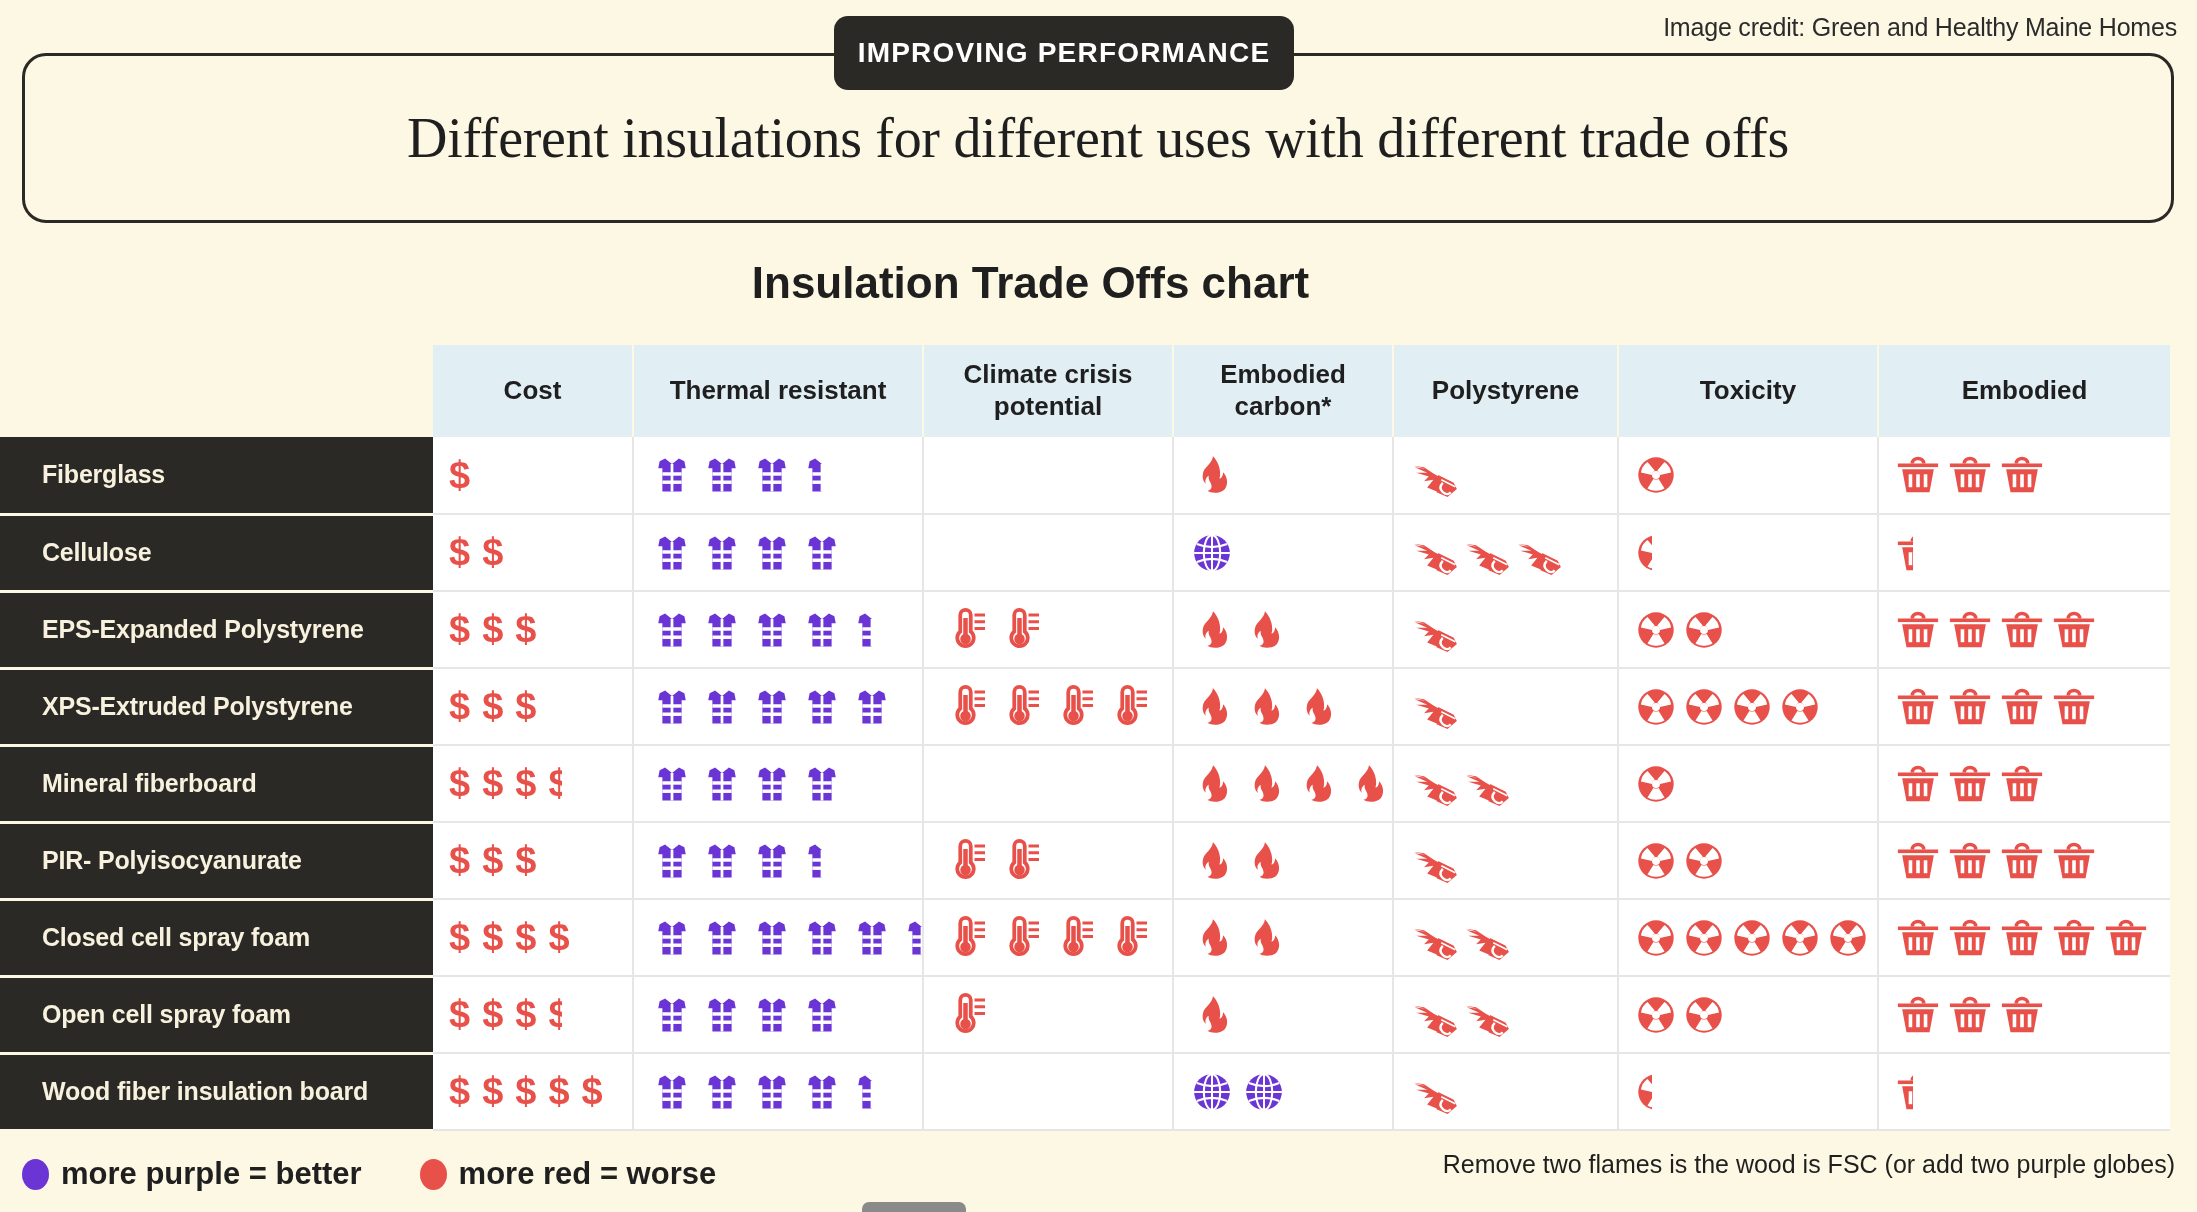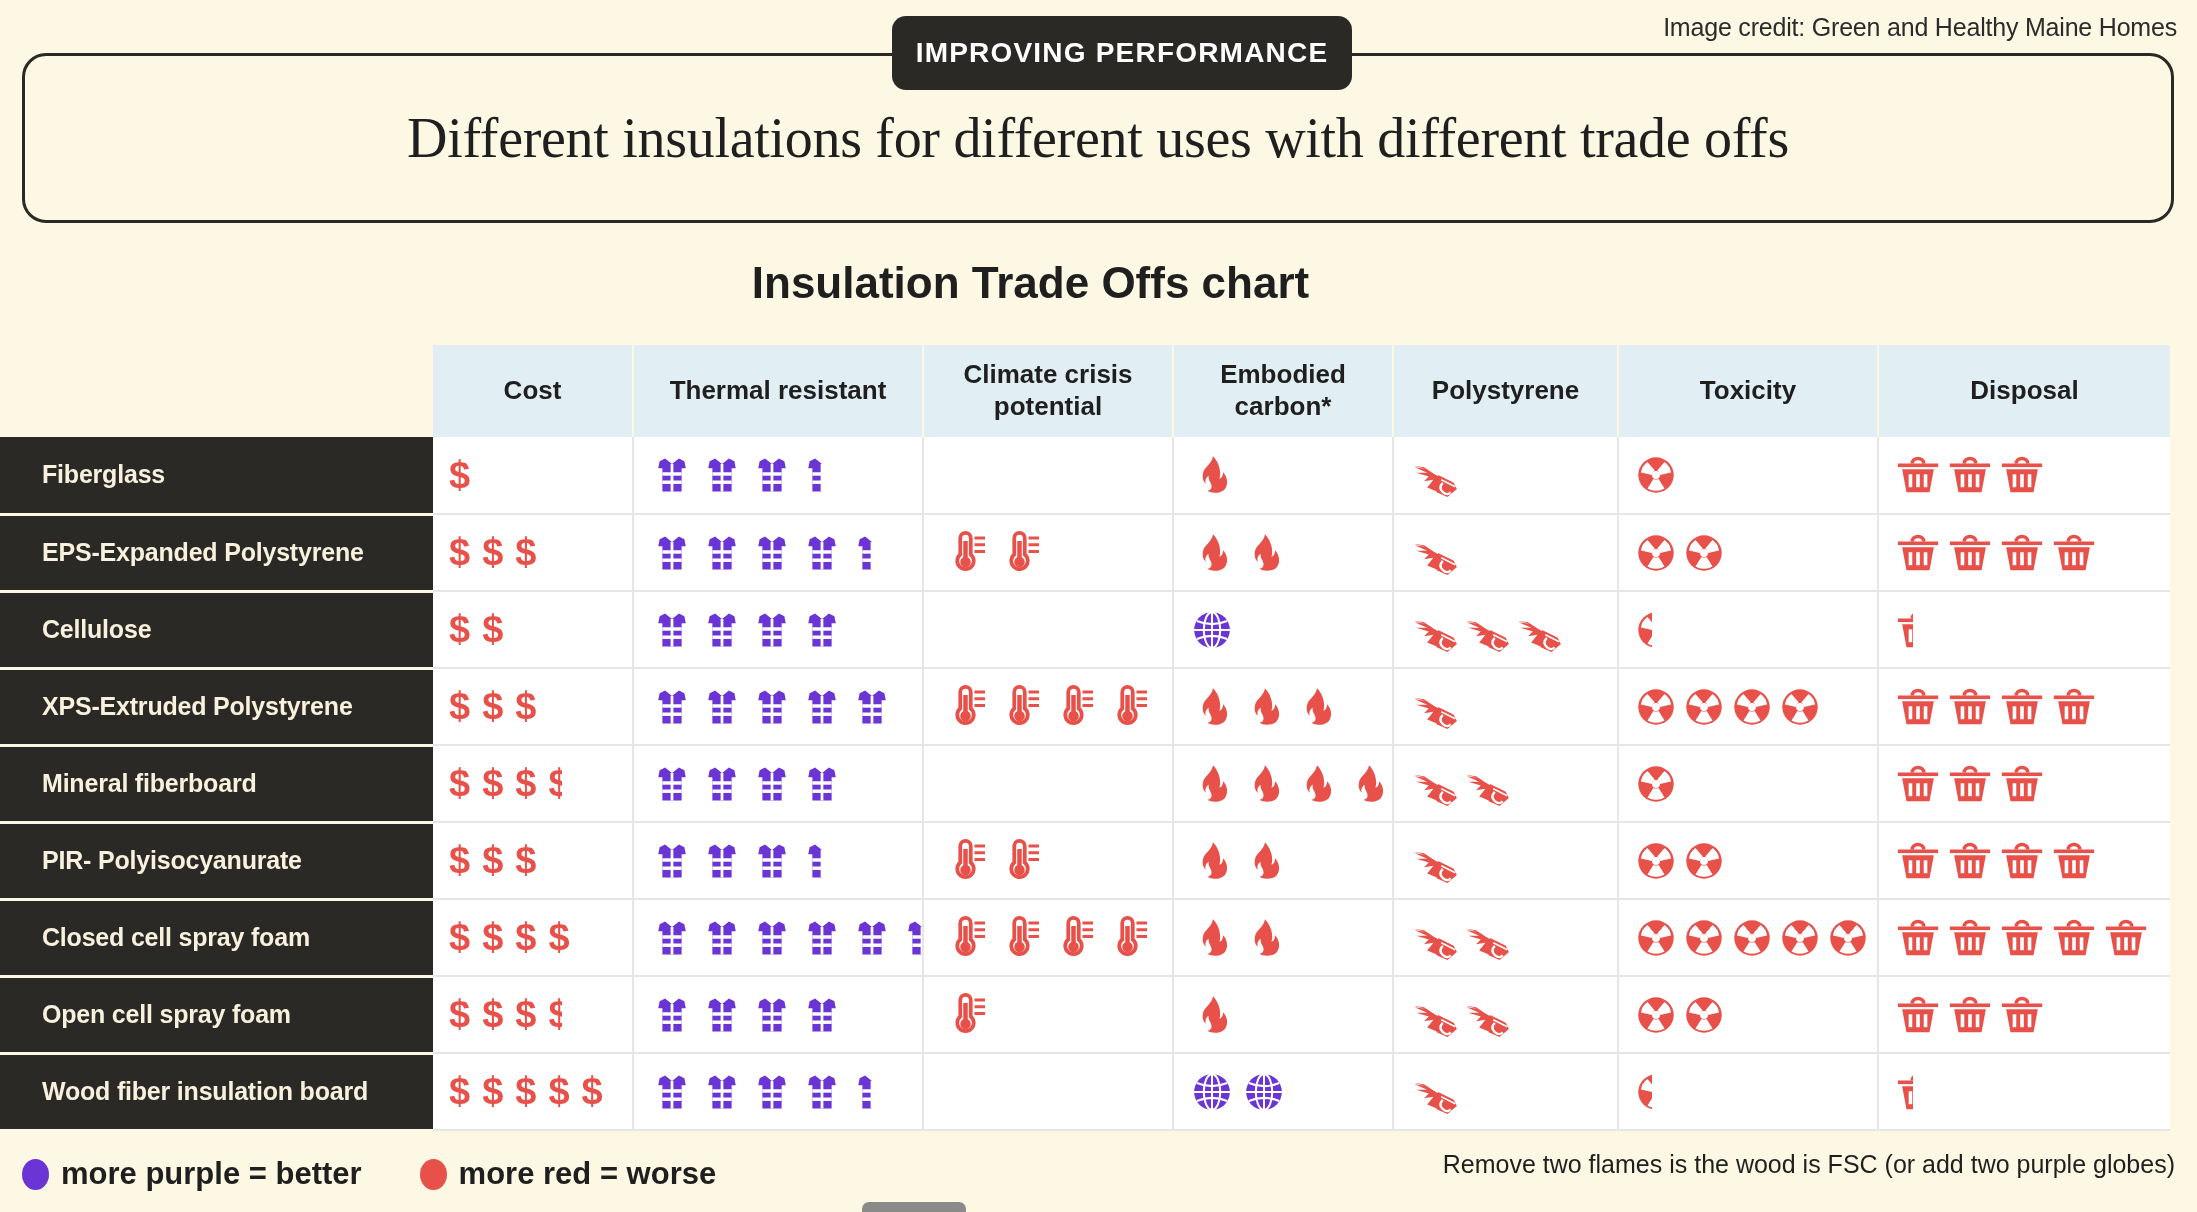--- a/index.html
+++ b/index.html
@@ -26,21 +26,21 @@
     right: 20px;
     font-size: 25px;
     color: #2b2b2b;
     font-family: "Liberation Sans", sans-serif;
     letter-spacing: -0.2px;
     white-space: nowrap;
   }
 
   .badge {
     position: absolute;
-    left: 892px;
+    left: 834px;
     top: 16px;
     width: 460px;
     height: 74px;
     background: #2b2926;
     border-radius: 14px;
     display: flex;
     align-items: center;
     justify-content: center;
     z-index: 5;
   }
@@ -248,21 +248,21 @@
       </colgroup>
       <thead>
         <tr>
           <th class="blank-head"></th>
           <th>Cost</th>
           <th>Thermal resistant</th>
           <th>Climate crisis potential</th>
           <th>Embodied carbon*</th>
           <th>Polystyrene</th>
           <th>Toxicity</th>
-          <th>Disposal</th>
+          <th>Embodied</th>
         </tr>
       </thead>
       <tbody id="tbody">
           <tr>
             <td class="row-label">Fiberglass</td>
             <td class="data-cell">
               <div class="icons">
                 <span class="money">$</span>
               </div>
             </td>
@@ -363,20 +363,145 @@
                     <path fill="none" stroke="#e8504a" stroke-width="5" d="M24 16 a8 7 0 0 1 16 0"></path>
                     <path fill="#e8504a" d="M10 24 L54 24 L48 56 L16 56 Z"></path>
                     <g fill="#ffffff">
                       <rect x="19" y="31" width="5" height="18"></rect>
                       <rect x="29.5" y="31" width="5" height="18"></rect>
                       <rect x="40" y="31" width="5" height="18"></rect>
                     </g>
                   </svg>
                 </span>
                 <span class="ico" style="margin-right:6px">
+                  <svg width="46" height="46" viewBox="0 0 64 64">
+                    <rect x="4" y="16" width="56" height="5" fill="#e8504a"></rect>
+                    <path fill="none" stroke="#e8504a" stroke-width="5" d="M24 16 a8 7 0 0 1 16 0"></path>
+                    <path fill="#e8504a" d="M10 24 L54 24 L48 56 L16 56 Z"></path>
+                    <g fill="#ffffff">
+                      <rect x="19" y="31" width="5" height="18"></rect>
+                      <rect x="29.5" y="31" width="5" height="18"></rect>
+                      <rect x="40" y="31" width="5" height="18"></rect>
+                    </g>
+                  </svg>
+                </span>
+              </div>
+            </td>
+          </tr>
+          <tr>
+            <td class="row-label">Cellulose</td>
+            <td class="data-cell">
+              <div class="icons">
+                <span class="money">$</span>
+                <span class="money">$</span>
+              </div>
+            </td>
+            <td class="data-cell">
+              <div class="icons">
+                <span class="ico" style="margin-right:6px">
+                  <svg width="44" height="44" viewBox="0 0 64 64">
+                    <path fill="#6b35d6" d="M22 8 L32 16 L42 8 L50 12 L52 22 L46 22 L46 56 L18 56 L18 22 L12 22 L14 12 Z"></path>
+                    <rect x="30" y="16" width="4" height="40" fill="#ffffff"></rect>
+                    <rect x="18" y="28" width="28" height="5" fill="#ffffff"></rect>
+                    <rect x="18" y="40" width="28" height="5" fill="#ffffff"></rect>
+                    <path fill="#ffffff" d="M24 9 L32 15 L40 9 L36 7 L32 11 L28 7 Z"></path>
+                  </svg>
+                </span>
+                <span class="ico" style="margin-right:6px">
+                  <svg width="44" height="44" viewBox="0 0 64 64">
+                    <path fill="#6b35d6" d="M22 8 L32 16 L42 8 L50 12 L52 22 L46 22 L46 56 L18 56 L18 22 L12 22 L14 12 Z"></path>
+                    <rect x="30" y="16" width="4" height="40" fill="#ffffff"></rect>
+                    <rect x="18" y="28" width="28" height="5" fill="#ffffff"></rect>
+                    <rect x="18" y="40" width="28" height="5" fill="#ffffff"></rect>
+                    <path fill="#ffffff" d="M24 9 L32 15 L40 9 L36 7 L32 11 L28 7 Z"></path>
+                  </svg>
+                </span>
+                <span class="ico" style="margin-right:6px">
+                  <svg width="44" height="44" viewBox="0 0 64 64">
+                    <path fill="#6b35d6" d="M22 8 L32 16 L42 8 L50 12 L52 22 L46 22 L46 56 L18 56 L18 22 L12 22 L14 12 Z"></path>
+                    <rect x="30" y="16" width="4" height="40" fill="#ffffff"></rect>
+                    <rect x="18" y="28" width="28" height="5" fill="#ffffff"></rect>
+                    <rect x="18" y="40" width="28" height="5" fill="#ffffff"></rect>
+                    <path fill="#ffffff" d="M24 9 L32 15 L40 9 L36 7 L32 11 L28 7 Z"></path>
+                  </svg>
+                </span>
+                <span class="ico" style="margin-right:6px">
+                  <svg width="44" height="44" viewBox="0 0 64 64">
+                    <path fill="#6b35d6" d="M22 8 L32 16 L42 8 L50 12 L52 22 L46 22 L46 56 L18 56 L18 22 L12 22 L14 12 Z"></path>
+                    <rect x="30" y="16" width="4" height="40" fill="#ffffff"></rect>
+                    <rect x="18" y="28" width="28" height="5" fill="#ffffff"></rect>
+                    <rect x="18" y="40" width="28" height="5" fill="#ffffff"></rect>
+                    <path fill="#ffffff" d="M24 9 L32 15 L40 9 L36 7 L32 11 L28 7 Z"></path>
+                  </svg>
+                </span>
+              </div>
+            </td>
+            <td class="data-cell"></td>
+            <td class="data-cell">
+              <div class="icons">
+                <span class="ico" style="margin-right:8px">
+                  <svg width="44" height="44" viewBox="0 0 64 64">
+                    <circle cx="32" cy="32" r="26" fill="#6b35d6"></circle>
+                    <g stroke="#ffffff" stroke-width="3" fill="none">
+                      <ellipse cx="32" cy="32" rx="12" ry="26"></ellipse>
+                      <line x1="6" y1="32" x2="58" y2="32"></line>
+                      <path d="M10 19 Q32 28 54 19"></path>
+                      <path d="M10 45 Q32 36 54 45"></path>
+                      <line x1="32" y1="6" x2="32" y2="58"></line>
+                    </g>
+                  </svg>
+                </span>
+              </div>
+            </td>
+            <td class="data-cell">
+              <div class="icons">
+                <span class="ico" style="margin-right:2px">
+                  <svg width="50" height="50" viewBox="0 0 64 64">
+                    <path fill="#e8504a" d="M4 20 L20 24 L6 22 L22 29 L8 29 L24 34 L18 40 L30 38 L22 48 L32 52 L46 58 L58 48 L52 40 L44 38 L30 30 L18 22 Z"></path>
+                    <path fill="#e8504a" d="M36 32 L56 42 L60 50 L48 60 L34 54 Z"></path>
+                    <path fill="none" stroke="#ffffff" stroke-width="3" d="M42 42 q-6 6 0 12 q6 5 10 0"></path>
+                    <path fill="none" stroke="#ffffff" stroke-width="2" d="M40 38 L58 47"></path>
+                  </svg>
+                </span>
+                <span class="ico" style="margin-right:2px">
+                  <svg width="50" height="50" viewBox="0 0 64 64">
+                    <path fill="#e8504a" d="M4 20 L20 24 L6 22 L22 29 L8 29 L24 34 L18 40 L30 38 L22 48 L32 52 L46 58 L58 48 L52 40 L44 38 L30 30 L18 22 Z"></path>
+                    <path fill="#e8504a" d="M36 32 L56 42 L60 50 L48 60 L34 54 Z"></path>
+                    <path fill="none" stroke="#ffffff" stroke-width="3" d="M42 42 q-6 6 0 12 q6 5 10 0"></path>
+                    <path fill="none" stroke="#ffffff" stroke-width="2" d="M40 38 L58 47"></path>
+                  </svg>
+                </span>
+                <span class="ico" style="margin-right:2px">
+                  <svg width="50" height="50" viewBox="0 0 64 64">
+                    <path fill="#e8504a" d="M4 20 L20 24 L6 22 L22 29 L8 29 L24 34 L18 40 L30 38 L22 48 L32 52 L46 58 L58 48 L52 40 L44 38 L30 30 L18 22 Z"></path>
+                    <path fill="#e8504a" d="M36 32 L56 42 L60 50 L48 60 L34 54 Z"></path>
+                    <path fill="none" stroke="#ffffff" stroke-width="3" d="M42 42 q-6 6 0 12 q6 5 10 0"></path>
+                    <path fill="none" stroke="#ffffff" stroke-width="2" d="M40 38 L58 47"></path>
+                  </svg>
+                </span>
+              </div>
+            </td>
+            <td class="data-cell">
+              <div class="icons">
+                <span class="ico clip-half" style="width:17px;margin-right:6px">
+                  <svg width="42" height="42" viewBox="0 0 64 64">
+                    <circle cx="32" cy="32" r="27" fill="#e8504a"></circle>
+                    <circle cx="32" cy="32" r="6" fill="#ffffff"></circle>
+                    <g fill="#ffffff">
+                      <path d="M32 8 a24 24 0 0 1 13 3.5 L36 26 a9 9 0 0 0 -8 0 L19 11.5 A24 24 0 0 1 32 8 Z" transform="rotate(180 32 32)"></path>
+                      <path d="M9 28 a24 24 0 0 1 10 -16 L30 25 a9 9 0 0 0 -4 7 Z"></path>
+                      <path d="M55 28 a24 24 0 0 0 -10 -16 L34 25 a9 9 0 0 1 4 7 Z"></path>
+                    </g>
+                  </svg>
+                </span>
+              </div>
+            </td>
+            <td class="data-cell">
+              <div class="icons">
+                <span class="ico clip-half" style="width:18px;margin-right:6px">
                   <svg width="46" height="46" viewBox="0 0 64 64">
                     <rect x="4" y="16" width="56" height="5" fill="#e8504a"></rect>
                     <path fill="none" stroke="#e8504a" stroke-width="5" d="M24 16 a8 7 0 0 1 16 0"></path>
                     <path fill="#e8504a" d="M10 24 L54 24 L48 56 L16 56 Z"></path>
                     <g fill="#ffffff">
                       <rect x="19" y="31" width="5" height="18"></rect>
                       <rect x="29.5" y="31" width="5" height="18"></rect>
                       <rect x="40" y="31" width="5" height="18"></rect>
                     </g>
                   </svg>
@@ -554,145 +679,20 @@
                     <path fill="none" stroke="#e8504a" stroke-width="5" d="M24 16 a8 7 0 0 1 16 0"></path>
                     <path fill="#e8504a" d="M10 24 L54 24 L48 56 L16 56 Z"></path>
                     <g fill="#ffffff">
                       <rect x="19" y="31" width="5" height="18"></rect>
                       <rect x="29.5" y="31" width="5" height="18"></rect>
                       <rect x="40" y="31" width="5" height="18"></rect>
                     </g>
                   </svg>
                 </span>
                 <span class="ico" style="margin-right:6px">
-                  <svg width="46" height="46" viewBox="0 0 64 64">
-                    <rect x="4" y="16" width="56" height="5" fill="#e8504a"></rect>
-                    <path fill="none" stroke="#e8504a" stroke-width="5" d="M24 16 a8 7 0 0 1 16 0"></path>
-                    <path fill="#e8504a" d="M10 24 L54 24 L48 56 L16 56 Z"></path>
-                    <g fill="#ffffff">
-                      <rect x="19" y="31" width="5" height="18"></rect>
-                      <rect x="29.5" y="31" width="5" height="18"></rect>
-                      <rect x="40" y="31" width="5" height="18"></rect>
-                    </g>
-                  </svg>
-                </span>
-              </div>
-            </td>
-          </tr>
-          <tr>
-            <td class="row-label">Cellulose</td>
-            <td class="data-cell">
-              <div class="icons">
-                <span class="money">$</span>
-                <span class="money">$</span>
-              </div>
-            </td>
-            <td class="data-cell">
-              <div class="icons">
-                <span class="ico" style="margin-right:6px">
-                  <svg width="44" height="44" viewBox="0 0 64 64">
-                    <path fill="#6b35d6" d="M22 8 L32 16 L42 8 L50 12 L52 22 L46 22 L46 56 L18 56 L18 22 L12 22 L14 12 Z"></path>
-                    <rect x="30" y="16" width="4" height="40" fill="#ffffff"></rect>
-                    <rect x="18" y="28" width="28" height="5" fill="#ffffff"></rect>
-                    <rect x="18" y="40" width="28" height="5" fill="#ffffff"></rect>
-                    <path fill="#ffffff" d="M24 9 L32 15 L40 9 L36 7 L32 11 L28 7 Z"></path>
-                  </svg>
-                </span>
-                <span class="ico" style="margin-right:6px">
-                  <svg width="44" height="44" viewBox="0 0 64 64">
-                    <path fill="#6b35d6" d="M22 8 L32 16 L42 8 L50 12 L52 22 L46 22 L46 56 L18 56 L18 22 L12 22 L14 12 Z"></path>
-                    <rect x="30" y="16" width="4" height="40" fill="#ffffff"></rect>
-                    <rect x="18" y="28" width="28" height="5" fill="#ffffff"></rect>
-                    <rect x="18" y="40" width="28" height="5" fill="#ffffff"></rect>
-                    <path fill="#ffffff" d="M24 9 L32 15 L40 9 L36 7 L32 11 L28 7 Z"></path>
-                  </svg>
-                </span>
-                <span class="ico" style="margin-right:6px">
-                  <svg width="44" height="44" viewBox="0 0 64 64">
-                    <path fill="#6b35d6" d="M22 8 L32 16 L42 8 L50 12 L52 22 L46 22 L46 56 L18 56 L18 22 L12 22 L14 12 Z"></path>
-                    <rect x="30" y="16" width="4" height="40" fill="#ffffff"></rect>
-                    <rect x="18" y="28" width="28" height="5" fill="#ffffff"></rect>
-                    <rect x="18" y="40" width="28" height="5" fill="#ffffff"></rect>
-                    <path fill="#ffffff" d="M24 9 L32 15 L40 9 L36 7 L32 11 L28 7 Z"></path>
-                  </svg>
-                </span>
-                <span class="ico" style="margin-right:6px">
-                  <svg width="44" height="44" viewBox="0 0 64 64">
-                    <path fill="#6b35d6" d="M22 8 L32 16 L42 8 L50 12 L52 22 L46 22 L46 56 L18 56 L18 22 L12 22 L14 12 Z"></path>
-                    <rect x="30" y="16" width="4" height="40" fill="#ffffff"></rect>
-                    <rect x="18" y="28" width="28" height="5" fill="#ffffff"></rect>
-                    <rect x="18" y="40" width="28" height="5" fill="#ffffff"></rect>
-                    <path fill="#ffffff" d="M24 9 L32 15 L40 9 L36 7 L32 11 L28 7 Z"></path>
-                  </svg>
-                </span>
-              </div>
-            </td>
-            <td class="data-cell"></td>
-            <td class="data-cell">
-              <div class="icons">
-                <span class="ico" style="margin-right:8px">
-                  <svg width="44" height="44" viewBox="0 0 64 64">
-                    <circle cx="32" cy="32" r="26" fill="#6b35d6"></circle>
-                    <g stroke="#ffffff" stroke-width="3" fill="none">
-                      <ellipse cx="32" cy="32" rx="12" ry="26"></ellipse>
-                      <line x1="6" y1="32" x2="58" y2="32"></line>
-                      <path d="M10 19 Q32 28 54 19"></path>
-                      <path d="M10 45 Q32 36 54 45"></path>
-                      <line x1="32" y1="6" x2="32" y2="58"></line>
-                    </g>
-                  </svg>
-                </span>
-              </div>
-            </td>
-            <td class="data-cell">
-              <div class="icons">
-                <span class="ico" style="margin-right:2px">
-                  <svg width="50" height="50" viewBox="0 0 64 64">
-                    <path fill="#e8504a" d="M4 20 L20 24 L6 22 L22 29 L8 29 L24 34 L18 40 L30 38 L22 48 L32 52 L46 58 L58 48 L52 40 L44 38 L30 30 L18 22 Z"></path>
-                    <path fill="#e8504a" d="M36 32 L56 42 L60 50 L48 60 L34 54 Z"></path>
-                    <path fill="none" stroke="#ffffff" stroke-width="3" d="M42 42 q-6 6 0 12 q6 5 10 0"></path>
-                    <path fill="none" stroke="#ffffff" stroke-width="2" d="M40 38 L58 47"></path>
-                  </svg>
-                </span>
-                <span class="ico" style="margin-right:2px">
-                  <svg width="50" height="50" viewBox="0 0 64 64">
-                    <path fill="#e8504a" d="M4 20 L20 24 L6 22 L22 29 L8 29 L24 34 L18 40 L30 38 L22 48 L32 52 L46 58 L58 48 L52 40 L44 38 L30 30 L18 22 Z"></path>
-                    <path fill="#e8504a" d="M36 32 L56 42 L60 50 L48 60 L34 54 Z"></path>
-                    <path fill="none" stroke="#ffffff" stroke-width="3" d="M42 42 q-6 6 0 12 q6 5 10 0"></path>
-                    <path fill="none" stroke="#ffffff" stroke-width="2" d="M40 38 L58 47"></path>
-                  </svg>
-                </span>
-                <span class="ico" style="margin-right:2px">
-                  <svg width="50" height="50" viewBox="0 0 64 64">
-                    <path fill="#e8504a" d="M4 20 L20 24 L6 22 L22 29 L8 29 L24 34 L18 40 L30 38 L22 48 L32 52 L46 58 L58 48 L52 40 L44 38 L30 30 L18 22 Z"></path>
-                    <path fill="#e8504a" d="M36 32 L56 42 L60 50 L48 60 L34 54 Z"></path>
-                    <path fill="none" stroke="#ffffff" stroke-width="3" d="M42 42 q-6 6 0 12 q6 5 10 0"></path>
-                    <path fill="none" stroke="#ffffff" stroke-width="2" d="M40 38 L58 47"></path>
-                  </svg>
-                </span>
-              </div>
-            </td>
-            <td class="data-cell">
-              <div class="icons">
-                <span class="ico clip-half" style="width:17px;margin-right:6px">
-                  <svg width="42" height="42" viewBox="0 0 64 64">
-                    <circle cx="32" cy="32" r="27" fill="#e8504a"></circle>
-                    <circle cx="32" cy="32" r="6" fill="#ffffff"></circle>
-                    <g fill="#ffffff">
-                      <path d="M32 8 a24 24 0 0 1 13 3.5 L36 26 a9 9 0 0 0 -8 0 L19 11.5 A24 24 0 0 1 32 8 Z" transform="rotate(180 32 32)"></path>
-                      <path d="M9 28 a24 24 0 0 1 10 -16 L30 25 a9 9 0 0 0 -4 7 Z"></path>
-                      <path d="M55 28 a24 24 0 0 0 -10 -16 L34 25 a9 9 0 0 1 4 7 Z"></path>
-                    </g>
-                  </svg>
-                </span>
-              </div>
-            </td>
-            <td class="data-cell">
-              <div class="icons">
-                <span class="ico clip-half" style="width:18px;margin-right:6px">
                   <svg width="46" height="46" viewBox="0 0 64 64">
                     <rect x="4" y="16" width="56" height="5" fill="#e8504a"></rect>
                     <path fill="none" stroke="#e8504a" stroke-width="5" d="M24 16 a8 7 0 0 1 16 0"></path>
                     <path fill="#e8504a" d="M10 24 L54 24 L48 56 L16 56 Z"></path>
                     <g fill="#ffffff">
                       <rect x="19" y="31" width="5" height="18"></rect>
                       <rect x="29.5" y="31" width="5" height="18"></rect>
                       <rect x="40" y="31" width="5" height="18"></rect>
                     </g>
                   </svg>

